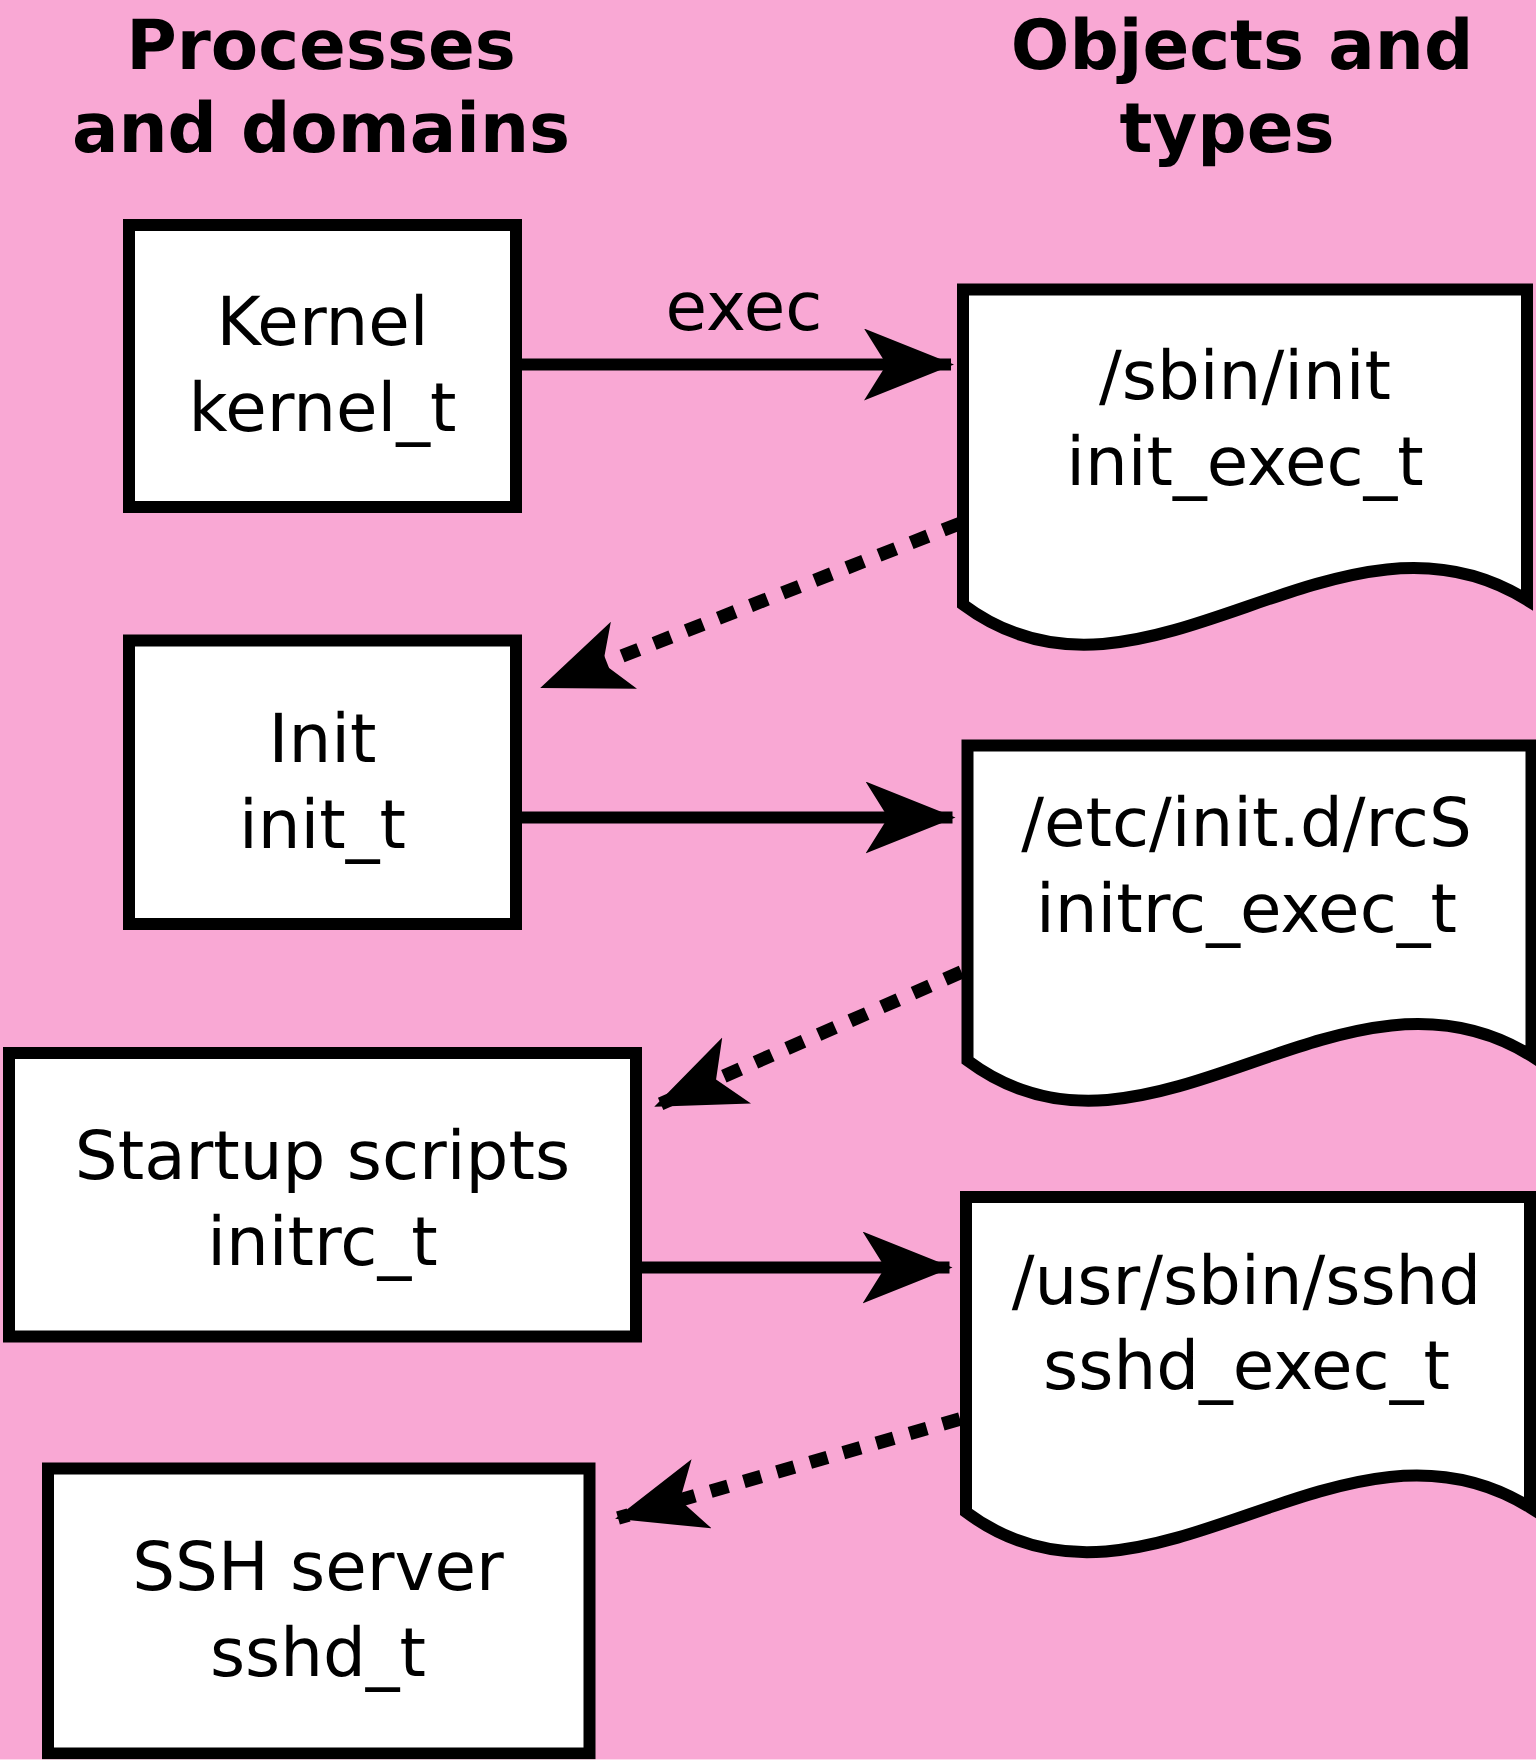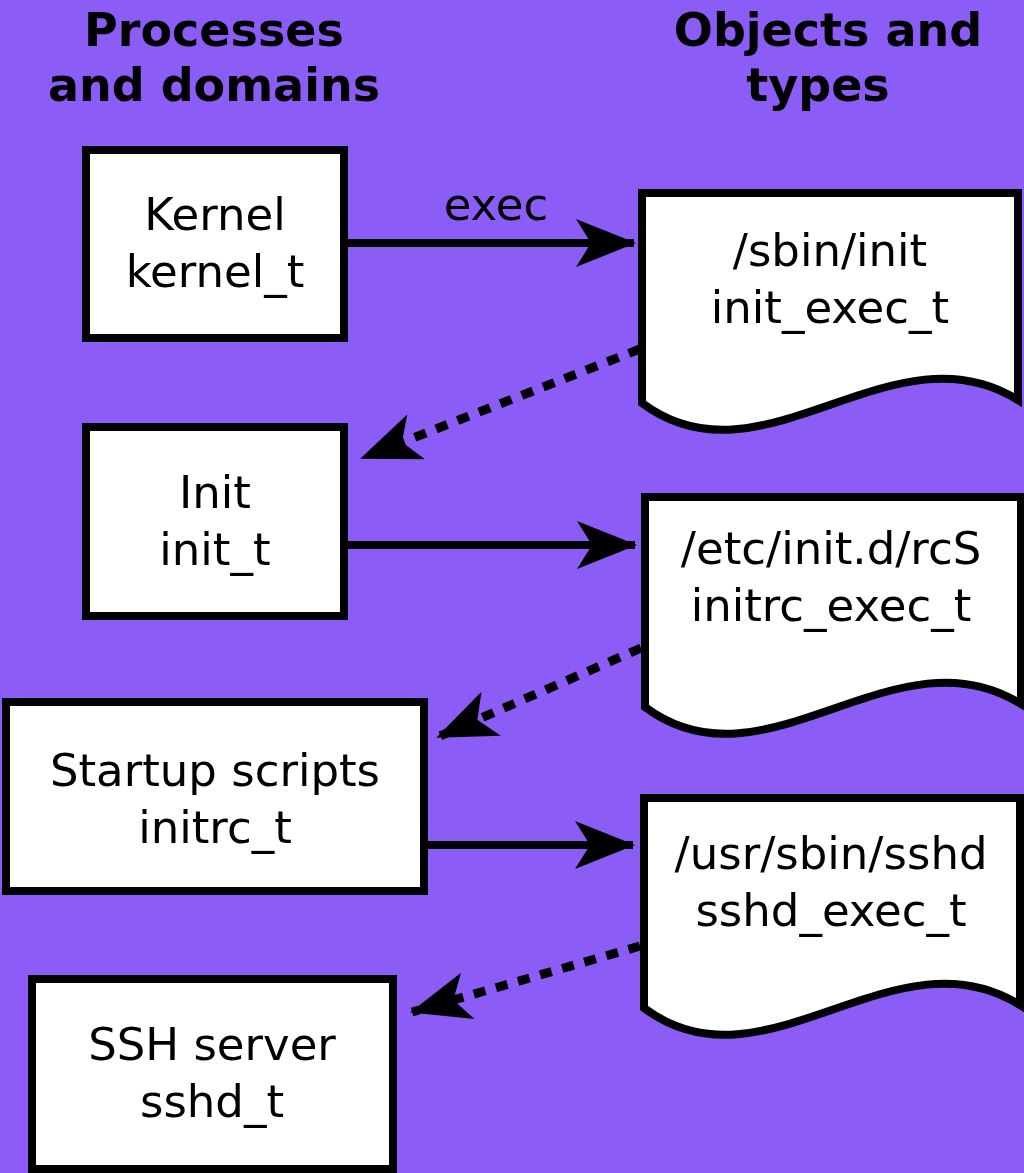--- a/index.html
+++ b/index.html
@@ -1,20 +1,20 @@
 <!DOCTYPE html>
 <html><head>
 <meta charset="utf-8">
 <style>
   html, body { margin: 0; padding: 0; background: #ffffff; }
   .canvas {
     position: relative;
     width: 1024px;
     height: 1173px;
-    background: #8b5cf6;
+    background: #f9a8d4;
     overflow: hidden;
   }
   svg text {
     font-family: "DejaVu Sans", "Liberation Sans", sans-serif;
     fill: #000000;
   }
   .hdr  { font-size: 46px; font-weight: bold; }
   .lbl  { font-size: 45px; font-weight: normal; }
   .edge { font-size: 45px; font-weight: normal; }
 </style>

